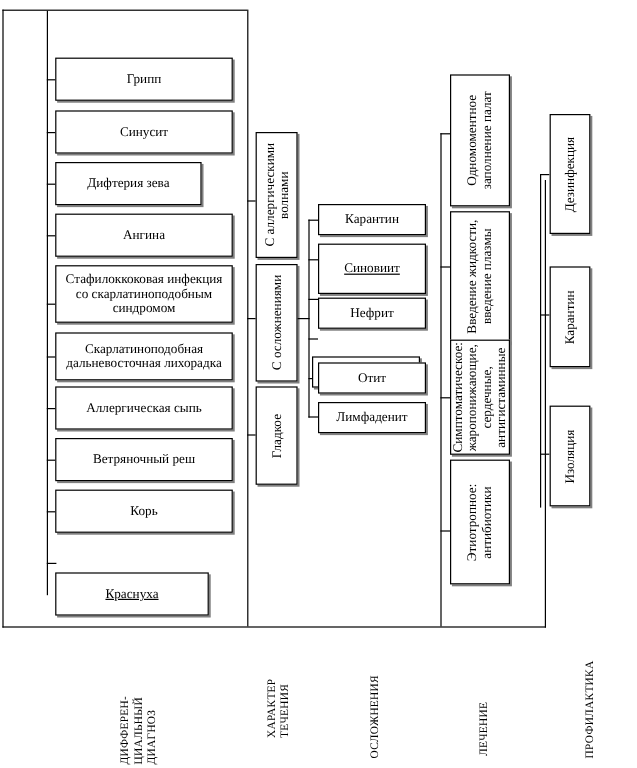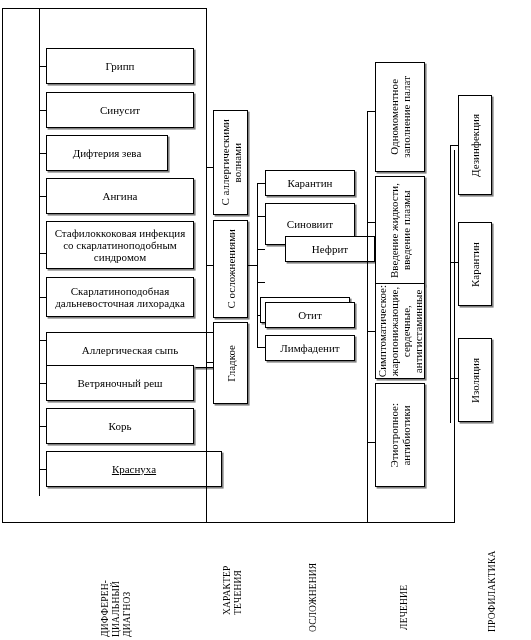--- a/index.html
+++ b/index.html
@@ -91,30 +91,30 @@
 со скарлатиноподобным
 синдромом</span>
   </div>
   <div class="box" style="left:46px;top:178px;width:148px;height:36px;">
     <span>Ангина</span>
   </div>
   <div class="box" style="left:46px;top:277px;width:148px;height:40px;white-space:pre-line;">
     <span style="white-space:pre-line;">Скарлатиноподобная
 дальневосточная лихорадка</span>
   </div>
-  <div class="box" style="left:46px;top:332px;width:168px;height:36px;">
+  <div class="box" style="left:46px;top:322px;width:148px;height:36px;">
     <span>Аллергическая сыпь</span>
   </div>
   <div class="box" style="left:46px;top:365px;width:148px;height:36px;">
     <span>Ветряночный реш</span>
   </div>
   <div class="box" style="left:46px;top:408px;width:148px;height:36px;">
     <span>Корь</span>
   </div>
-  <div class="box" style="left:46px;top:451px;width:176px;height:36px;text-decoration:underline;">
+  <div class="box" style="left:46px;top:477px;width:128px;height:36px;text-decoration:underline;">
     <span>Краснуха</span>
   </div>
 
   <div class="ln v" style="left:206px;top:8px;height:514px;"></div>
 
   <div class="ln h" style="left:206px;top:167px;width:8px;"></div>
   <div class="ln h" style="left:206px;top:265px;width:8px;"></div>
   <div class="ln h" style="left:206px;top:362px;width:8px;"></div>
 
   <div class="box vbox" style="left:213px;top:110px;width:35px;height:105px;">
@@ -134,24 +134,24 @@
   <div class="ln h" style="left:257px;top:183px;width:8px;"></div>
   <div class="ln h" style="left:257px;top:216px;width:8px;"></div>
   <div class="ln h" style="left:257px;top:249px;width:8px;"></div>
   <div class="ln h" style="left:257px;top:282px;width:8px;"></div>
   <div class="ln h" style="left:257px;top:315px;width:8px;"></div>
   <div class="ln h" style="left:257px;top:347px;width:8px;"></div>
 
   <div class="box" style="left:265px;top:170px;width:90px;height:26px;">
     <span>Карантин</span>
   </div>
-  <div class="box" style="left:265px;top:203px;width:90px;height:42px;">
+  <div class="box" style="left:265px;top:203px;width:90px;height:42px;text-decoration:underline;">
     <span>Синовиит</span>
   </div>
-  <div class="box" style="left:265px;top:236px;width:90px;height:26px;margin-left:20px;">
+  <div class="box" style="left:265px;top:248px;width:90px;height:26px;">
     <span>Нефрит</span>
   </div>
   <div class="box" style="left:260px;top:269px;width:90px;height:26px;margin-top:28px;">
     <span>Синусит</span>
   </div>
   <div class="box" style="left:265px;top:302px;width:90px;height:26px;">
     <span>Отит</span>
   </div>
   <div class="box" style="left:265px;top:335px;width:90px;height:26px;">
     <span>Лимфаденит</span>

